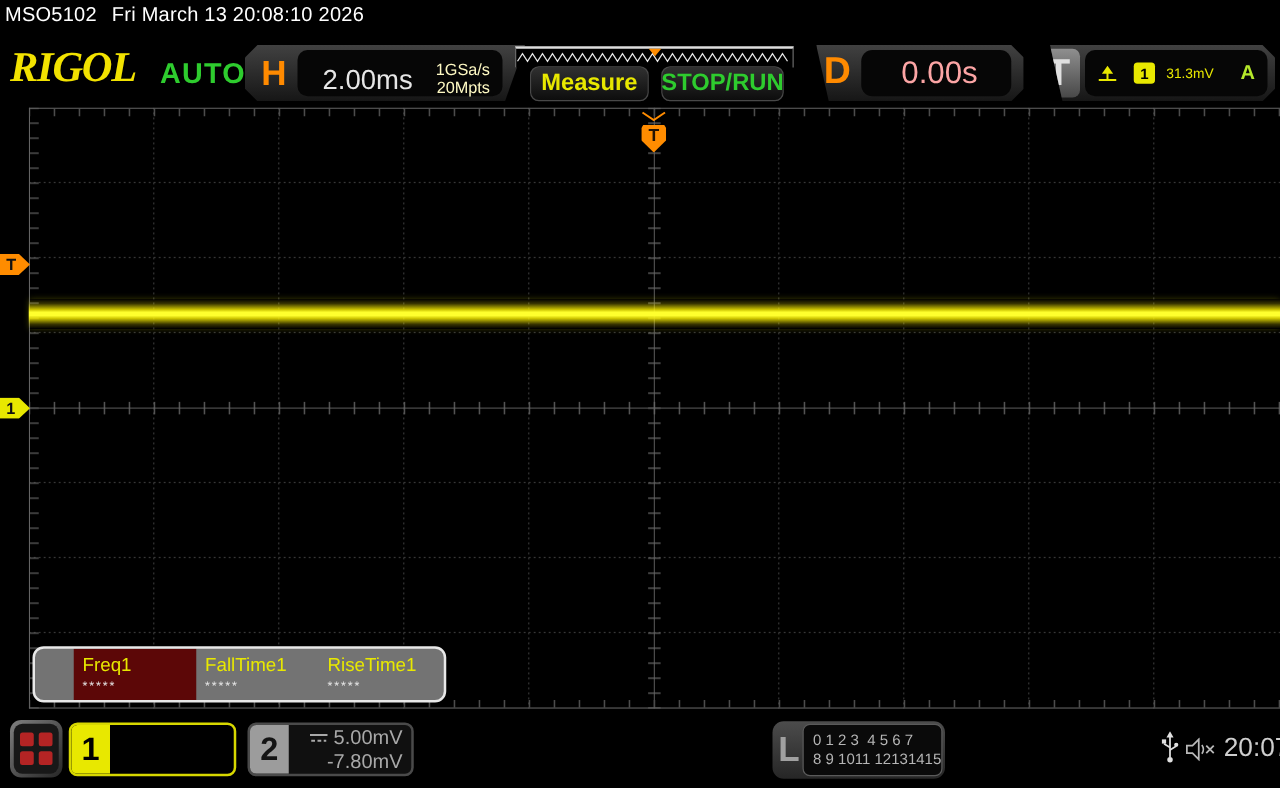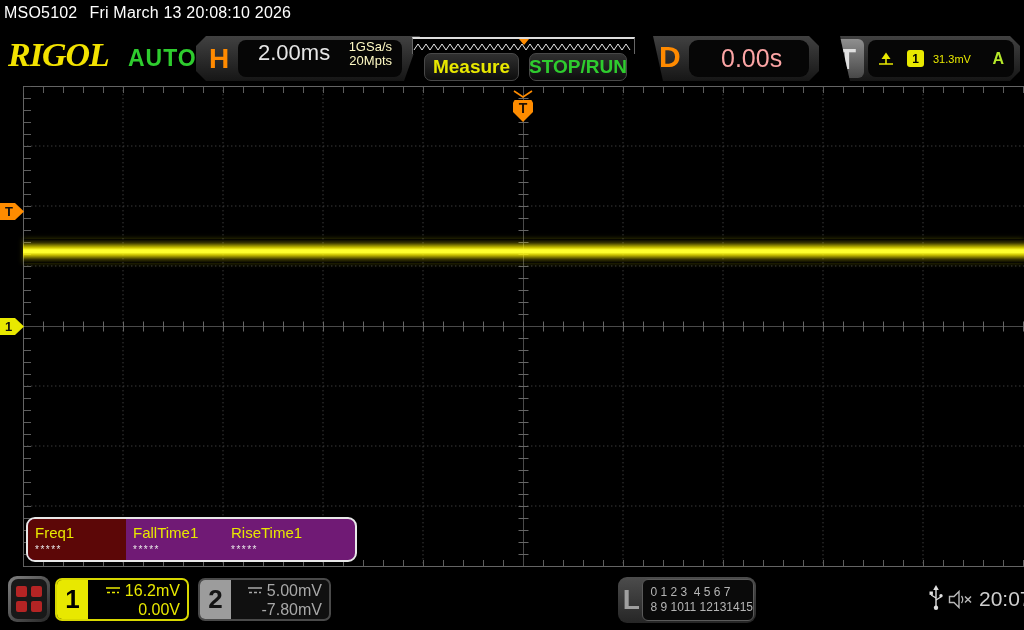--- a/index.html
+++ b/index.html
@@ -13,21 +13,21 @@
   .titlebar span{margin-right:12px;}
   
   .brand{left:8px;top:36px;font-family:"Liberation Serif",serif;font-style:italic;font-weight:bold;
          font-size:34px;color:#f2e200;letter-spacing:-1px;}
   .mode{left:128px;top:45px;font-weight:bold;font-size:23px;color:#2ecc2e;letter-spacing:1px;}
   .widget{background:linear-gradient(180deg,#414141,#161616);}
   .hwidget{left:196px;top:36px;width:224px;height:45px;
     clip-path:polygon(10px 0,100% 0,calc(100% - 16px) 100%,10px 100%,0 calc(100% - 10px),0 10px);}
   .hlabel{left:13px;top:7px;font-size:28px;font-weight:bold;color:#ff8a00;}
   .hpill{left:42px;right:18px;top:4px;bottom:4px;background:#060606;border-radius:8px;
-    display:flex;align-items:flex-start;}
+    display:flex;align-items:flex-end;}
   .timebase{flex:1;color:#e6e6e6;font-size:22px;padding-left:20px;}
   .rates{text-align:right;padding-right:10px;color:#fef9c3;font-size:13px;line-height:14px;}
   .preview{left:412px;top:37px;width:221px;height:15px;background:#000;
     border-top:2px solid #ddd;border-left:1px solid #666;border-right:1px solid #666;}
   .ptri{left:50%;top:0;margin-left:-5px;width:0;height:0;border-left:5px solid transparent;
     border-right:5px solid transparent;border-top:6px solid #ff8c00;}
   .hbtn{height:28px;background:linear-gradient(#303030,#0d0d0d);border:1px solid #484848;
     border-radius:7px;display:flex;align-items:center;justify-content:center;
     font-weight:bold;font-size:19px;box-sizing:border-box;}
   .measurebtn{left:424px;top:53px;width:95px;color:#e8e800;}
@@ -59,21 +59,21 @@
   .trigshield{width:20px;height:22px;margin-left:1px;margin-top:-2px;background:#ff8c00;
     clip-path:polygon(8% 0,92% 0,100% 12%,100% 55%,50% 100%,0 55%,0 12%);
     display:flex;align-items:flex-start;justify-content:center;
     color:#241303;font-size:14px;font-weight:bold;line-height:16px;}
   .sidemark{left:0;width:24px;height:17px;display:flex;align-items:center;
     padding-left:5px;box-sizing:border-box;font-weight:bold;font-size:13px;color:#111;
     clip-path:polygon(0 0,15px 0,24px 50%,15px 100%,0 100%);}
   .tmark{top:203px;background:#ff8c00;}
   .chmark{top:318px;background:#e8e800;}
   .mpanel{left:26px;top:517px;width:331px;height:45px;border:2px solid #e8e8e8;border-radius:9px;
-    background:#701a75;box-sizing:border-box;display:flex;overflow:hidden;}
+    background:#737373;box-sizing:border-box;display:flex;padding-left:31px;overflow:hidden;}
   .mitem{width:98px;box-sizing:border-box;padding:5px 0 0 7px;}
   .mitem.selected{background:#5c0707;}
   .mlabel{font-size:15px;color:#e8e800;}
   .mvalue{font-size:10px;color:#e8e8e8;letter-spacing:1.5px;margin-top:3px;}
   
   .menubtn{left:8px;top:576px;width:42px;height:46px;border-radius:9px;
     background:linear-gradient(135deg,#808080,#262626);padding:3px;box-sizing:border-box;}
   .menubtn .inner{width:100%;height:100%;background:#181818;border-radius:7px;
     display:grid;grid-template-columns:11px 11px;grid-template-rows:11px 11px;gap:4px;
     align-content:center;justify-content:center;}
@@ -230,32 +230,20 @@
   <div class="inner">
     <div class="sq"></div>
       <div class="sq"></div>
       <div class="sq"></div>
       <div class="sq"></div>
   </div>
 </div>
 
 <div class="abs chbadge ch1">
   <div class="chtab">1</div>
-  <div class="chvals">
-    <div class="chrow">
-      <svg width="16" height="10">
-        <line x1="1" y1="3" x2="15" y2="3" stroke="#e8e800" stroke-width="1.6"></line>
-        <line x1="2" y1="7.5" x2="14" y2="7.5" stroke="#e8e800" stroke-width="1.6" stroke-dasharray="3 2"></line>
-      </svg>
-      <span>16.2mV</span>
-    </div>
-    <div class="chrow">
-        <span>0.00V</span>
-      </div>
-  </div>
 </div>
 
 <div class="abs chbadge ch2">
   <div class="chtab">2</div>
   <div class="chvals">
     <div class="chrow">
       <svg width="16" height="10">
         <line x1="1" y1="3" x2="15" y2="3" stroke="#a8a8a8" stroke-width="1.6"></line>
         <line x1="2" y1="7.5" x2="14" y2="7.5" stroke="#a8a8a8" stroke-width="1.6" stroke-dasharray="3 2"></line>
       </svg>

